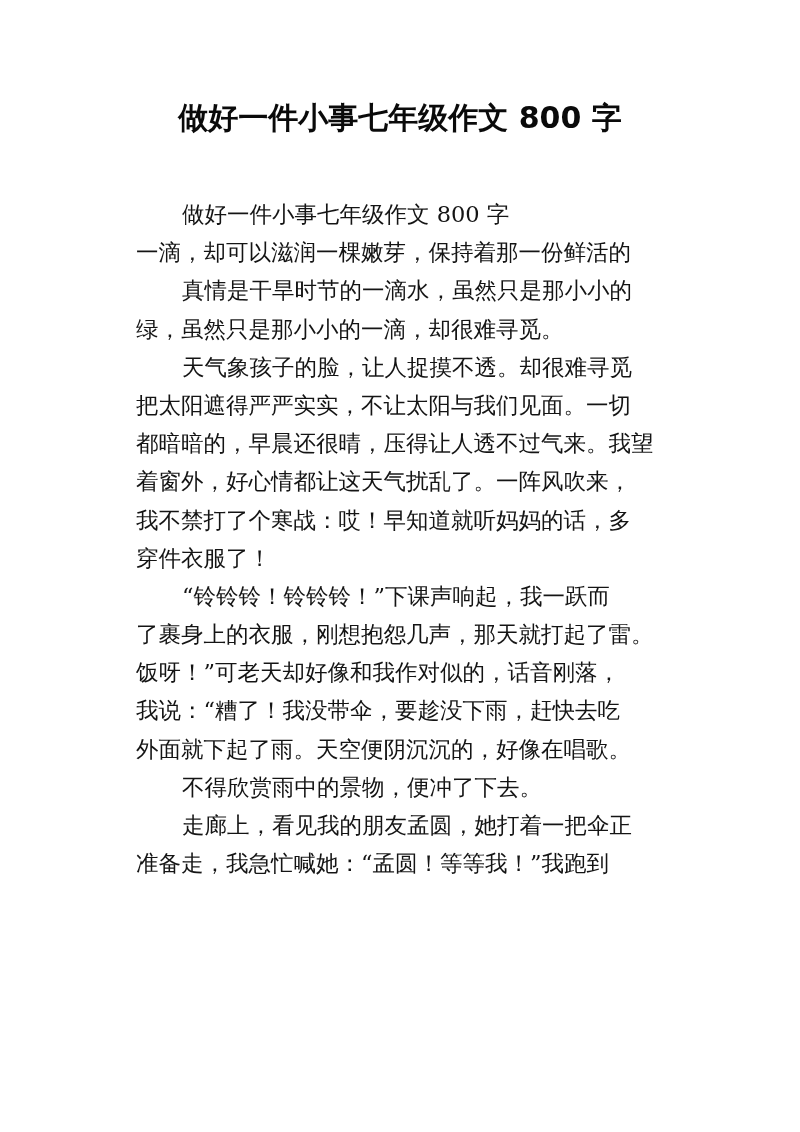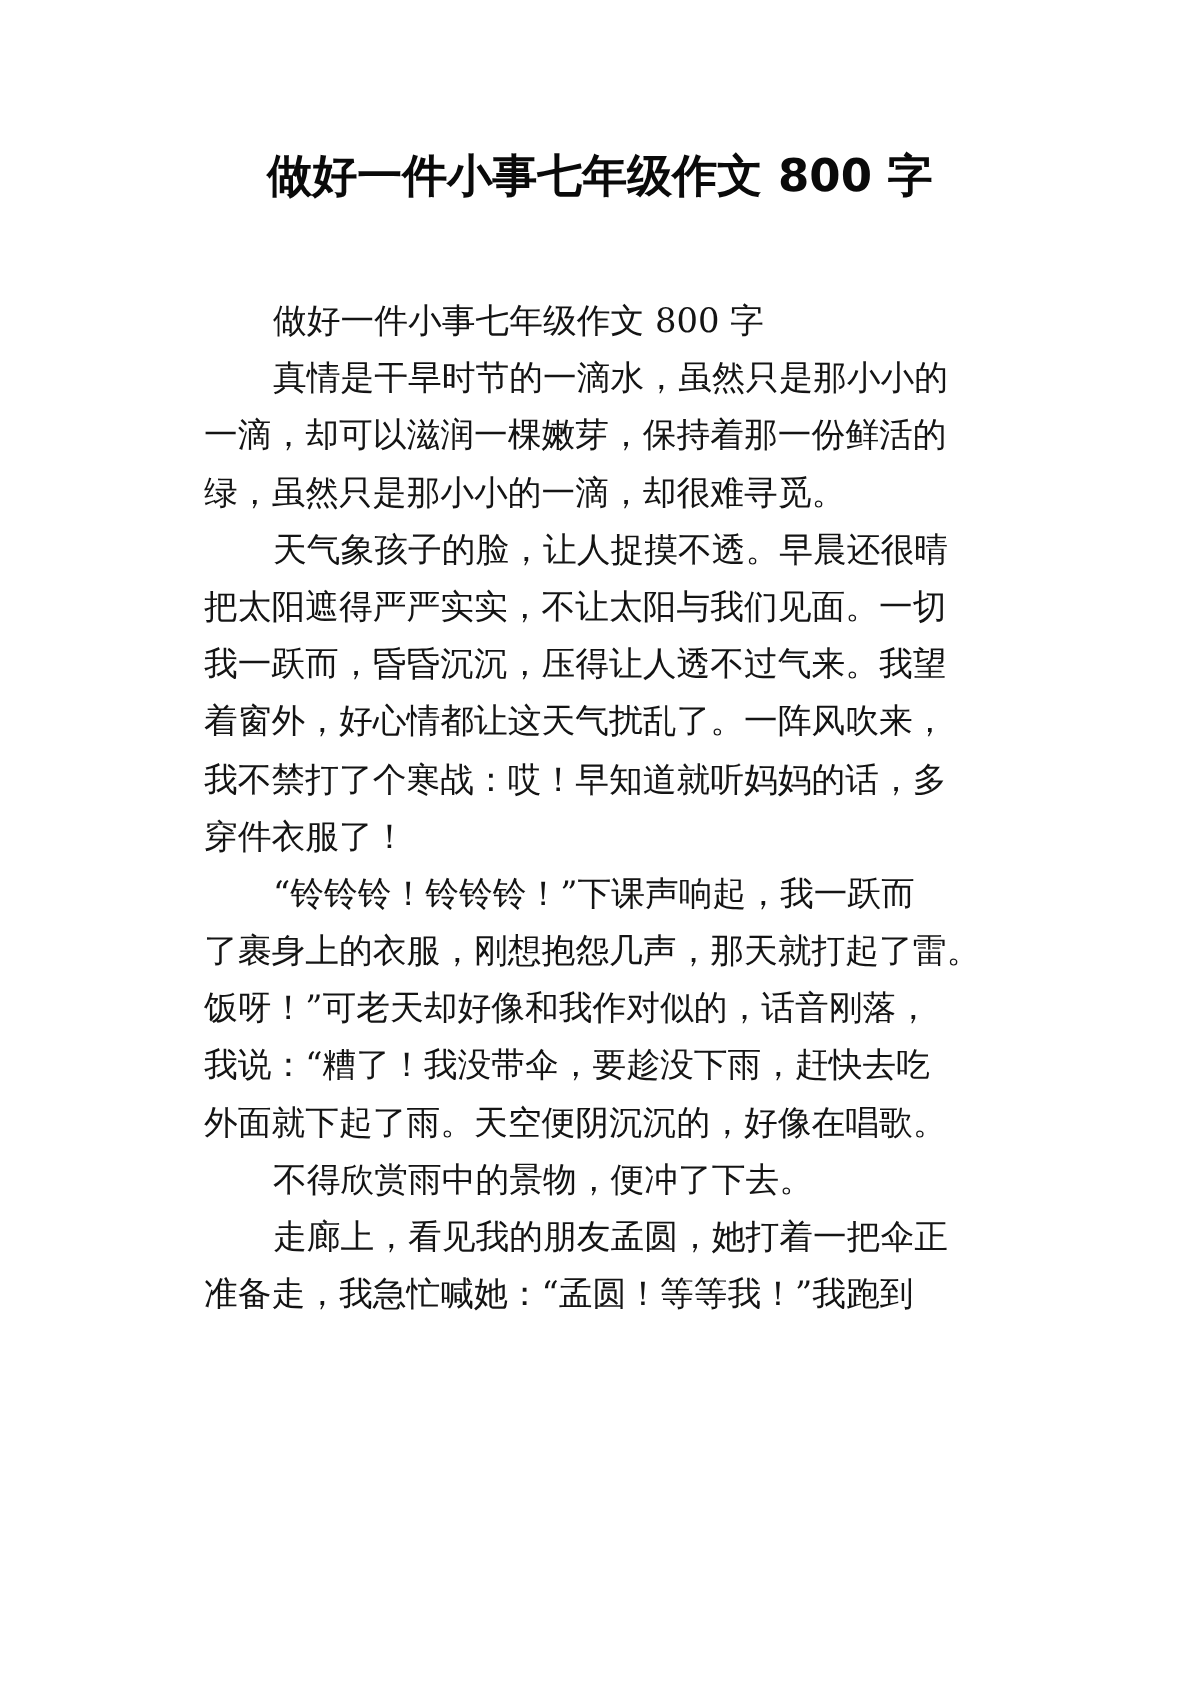--- a/index.html
+++ b/index.html
@@ -53,26 +53,26 @@
     }
   </style>
 </head>
 <body>
 
 <div class="page">
   <div class="title">做好一件小事七年级作文 800 字</div>
 
   <div class="body-text">
     <div class="line indent">做好一件小事七年级作文 800 字</div>
+    <div class="line">一滴，却可以滋润一棵嫩芽，保持着那一份鲜活的</div>
     <div class="line indent">真情是干旱时节的一滴水，虽然只是那小小的</div>
-    <div class="line">一滴，却可以滋润一棵嫩芽，保持着那一份鲜活的</div>
     <div class="line">绿，虽然只是那小小的一滴，却很难寻觅。</div>
-    <div class="line indent">天气象孩子的脸，让人捉摸不透。早晨还很晴</div>
+    <div class="line indent">天气象孩子的脸，让人捉摸不透。却很难寻觅</div>
     <div class="line">把太阳遮得严严实实，不让太阳与我们见面。一切</div>
-    <div class="line">我一跃而，昏昏沉沉，压得让人透不过气来。我望</div>
+    <div class="line">都暗暗的，早晨还很晴，压得让人透不过气来。我望</div>
     <div class="line">着窗外，好心情都让这天气扰乱了。一阵风吹来，</div>
     <div class="line">我不禁打了个寒战：哎！早知道就听妈妈的话，多</div>
     <div class="line">穿件衣服了！</div>
     <div class="line indent">“铃铃铃！铃铃铃！”下课声响起，我一跃而</div>
     <div class="line">了裹身上的衣服，刚想抱怨几声，那天就打起了雷。</div>
     <div class="line">饭呀！”可老天却好像和我作对似的，话音刚落，</div>
     <div class="line">我说：“糟了！我没带伞，要趁没下雨，赶快去吃</div>
     <div class="line">外面就下起了雨。天空便阴沉沉的，好像在唱歌。</div>
     <div class="line indent">不得欣赏雨中的景物，便冲了下去。</div>
     <div class="line indent">走廊上，看见我的朋友孟圆，她打着一把伞正</div>

